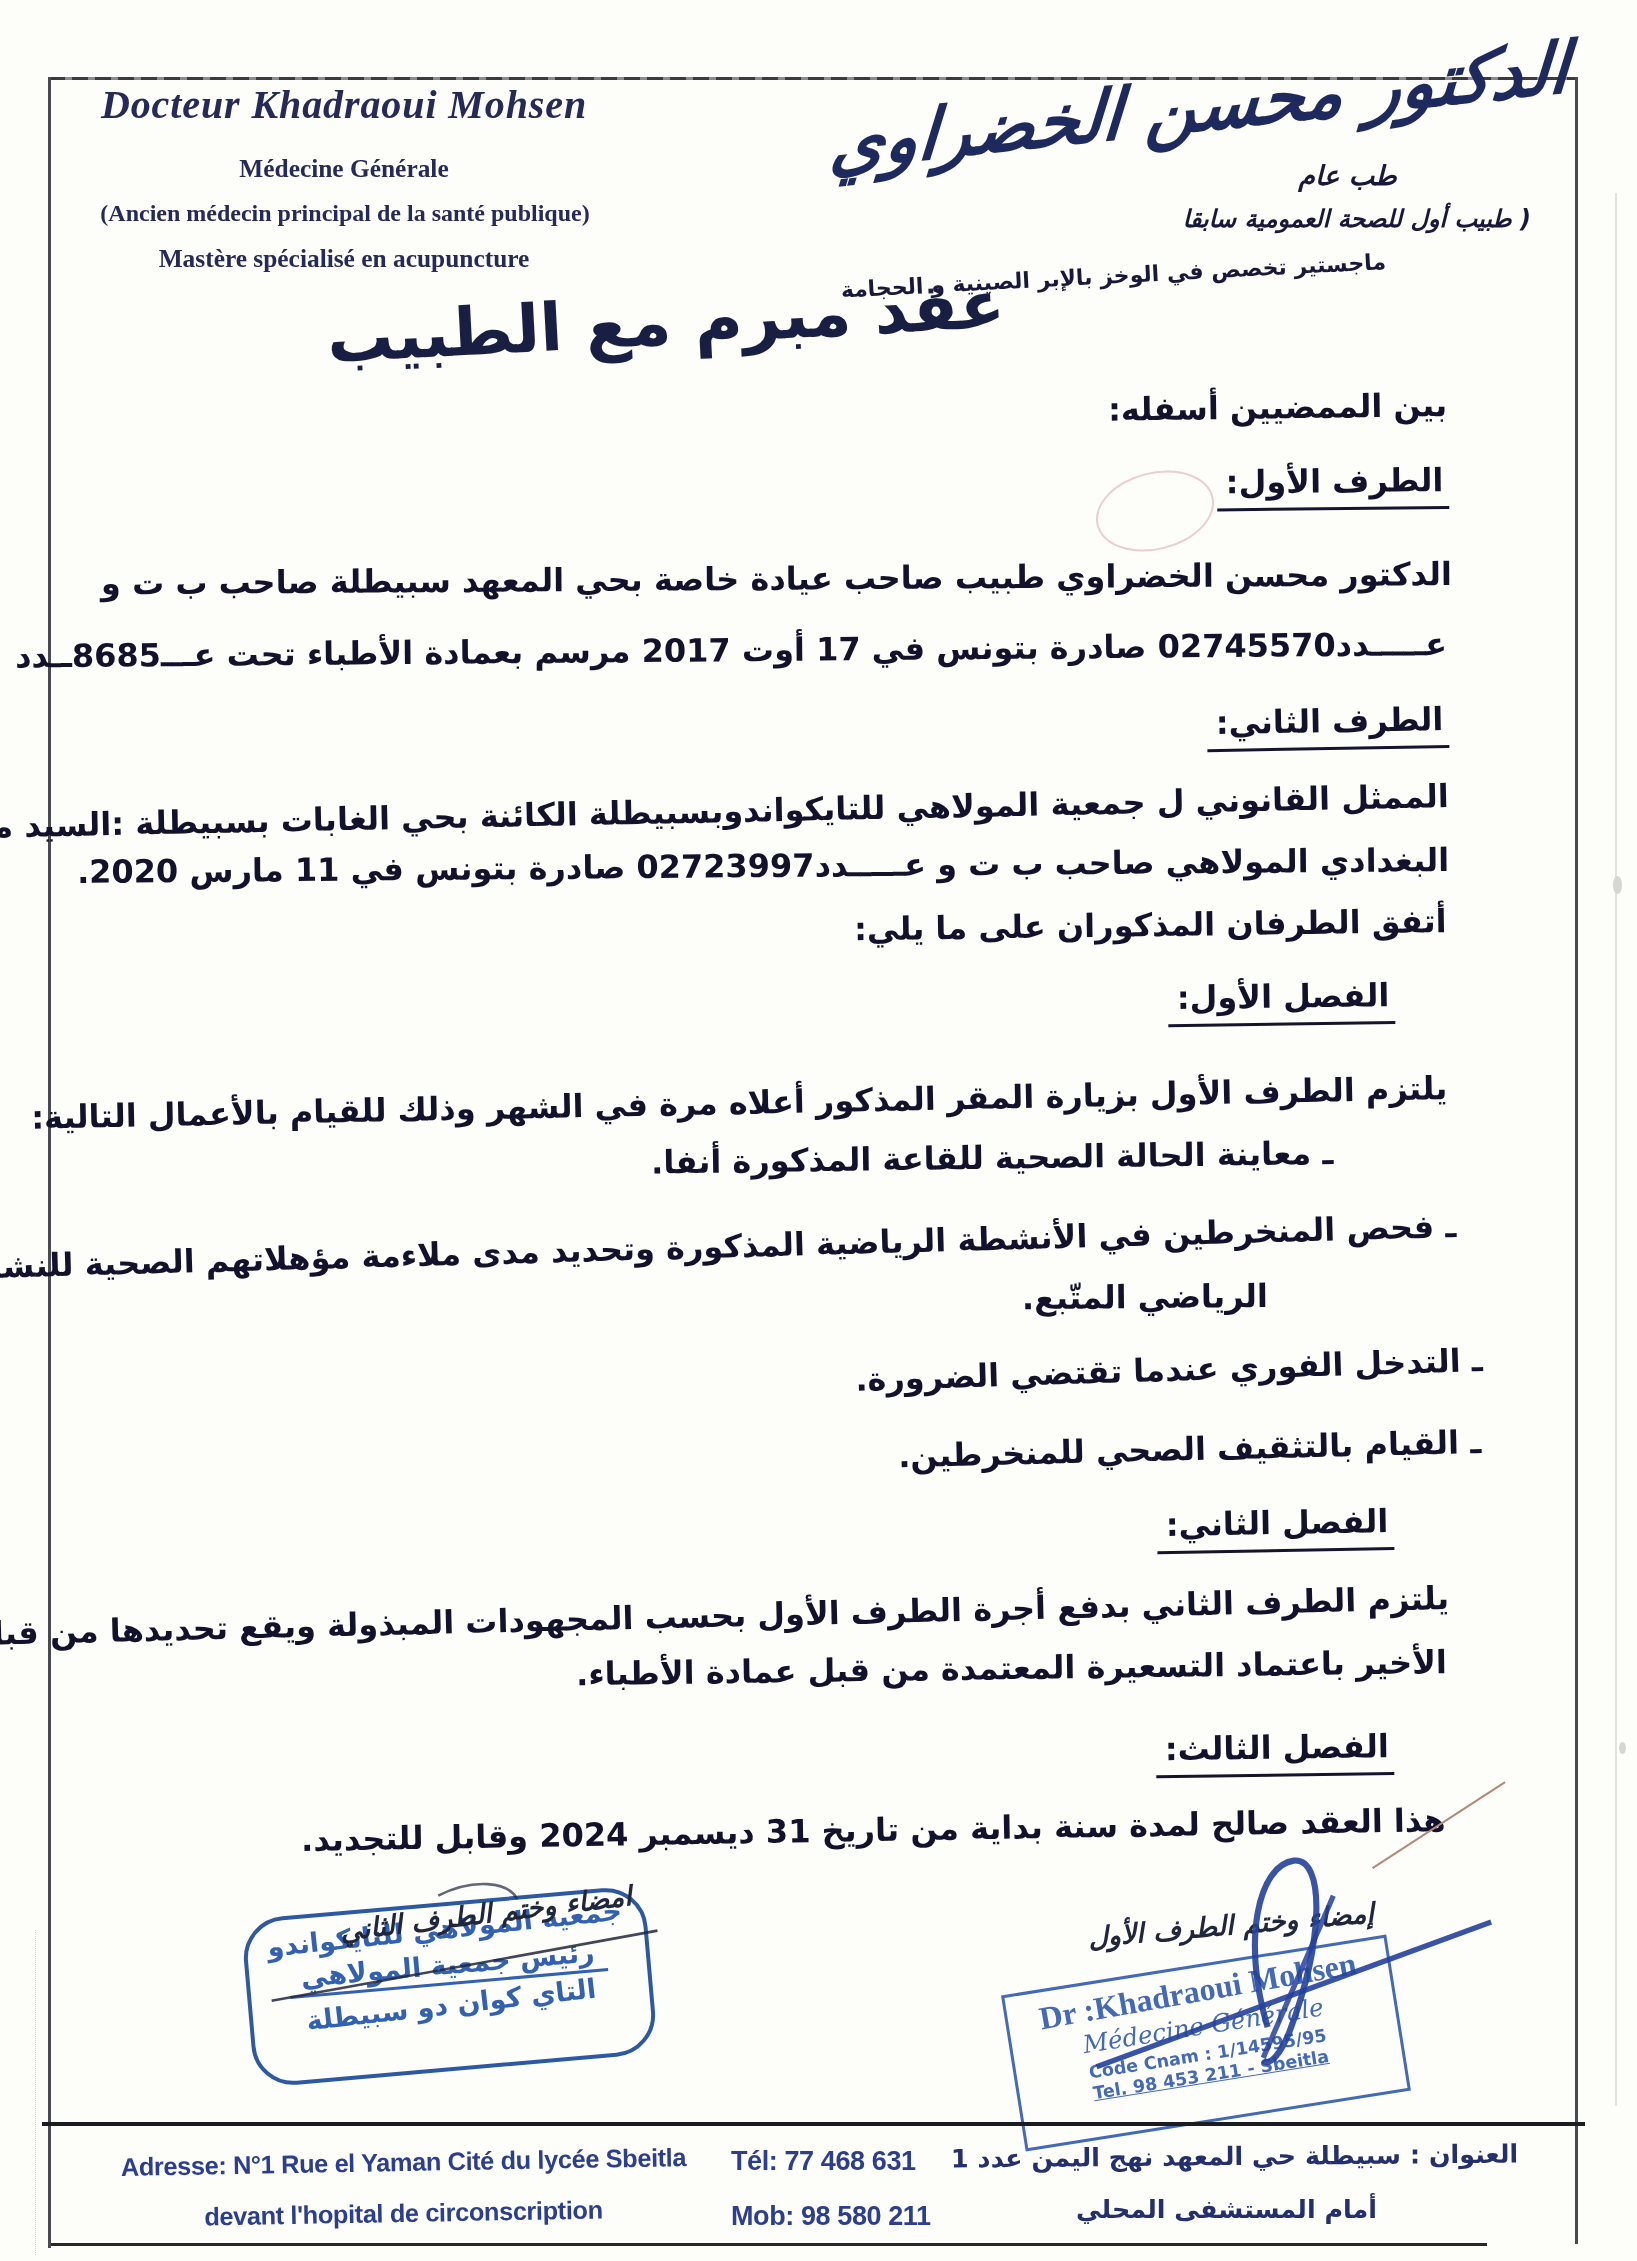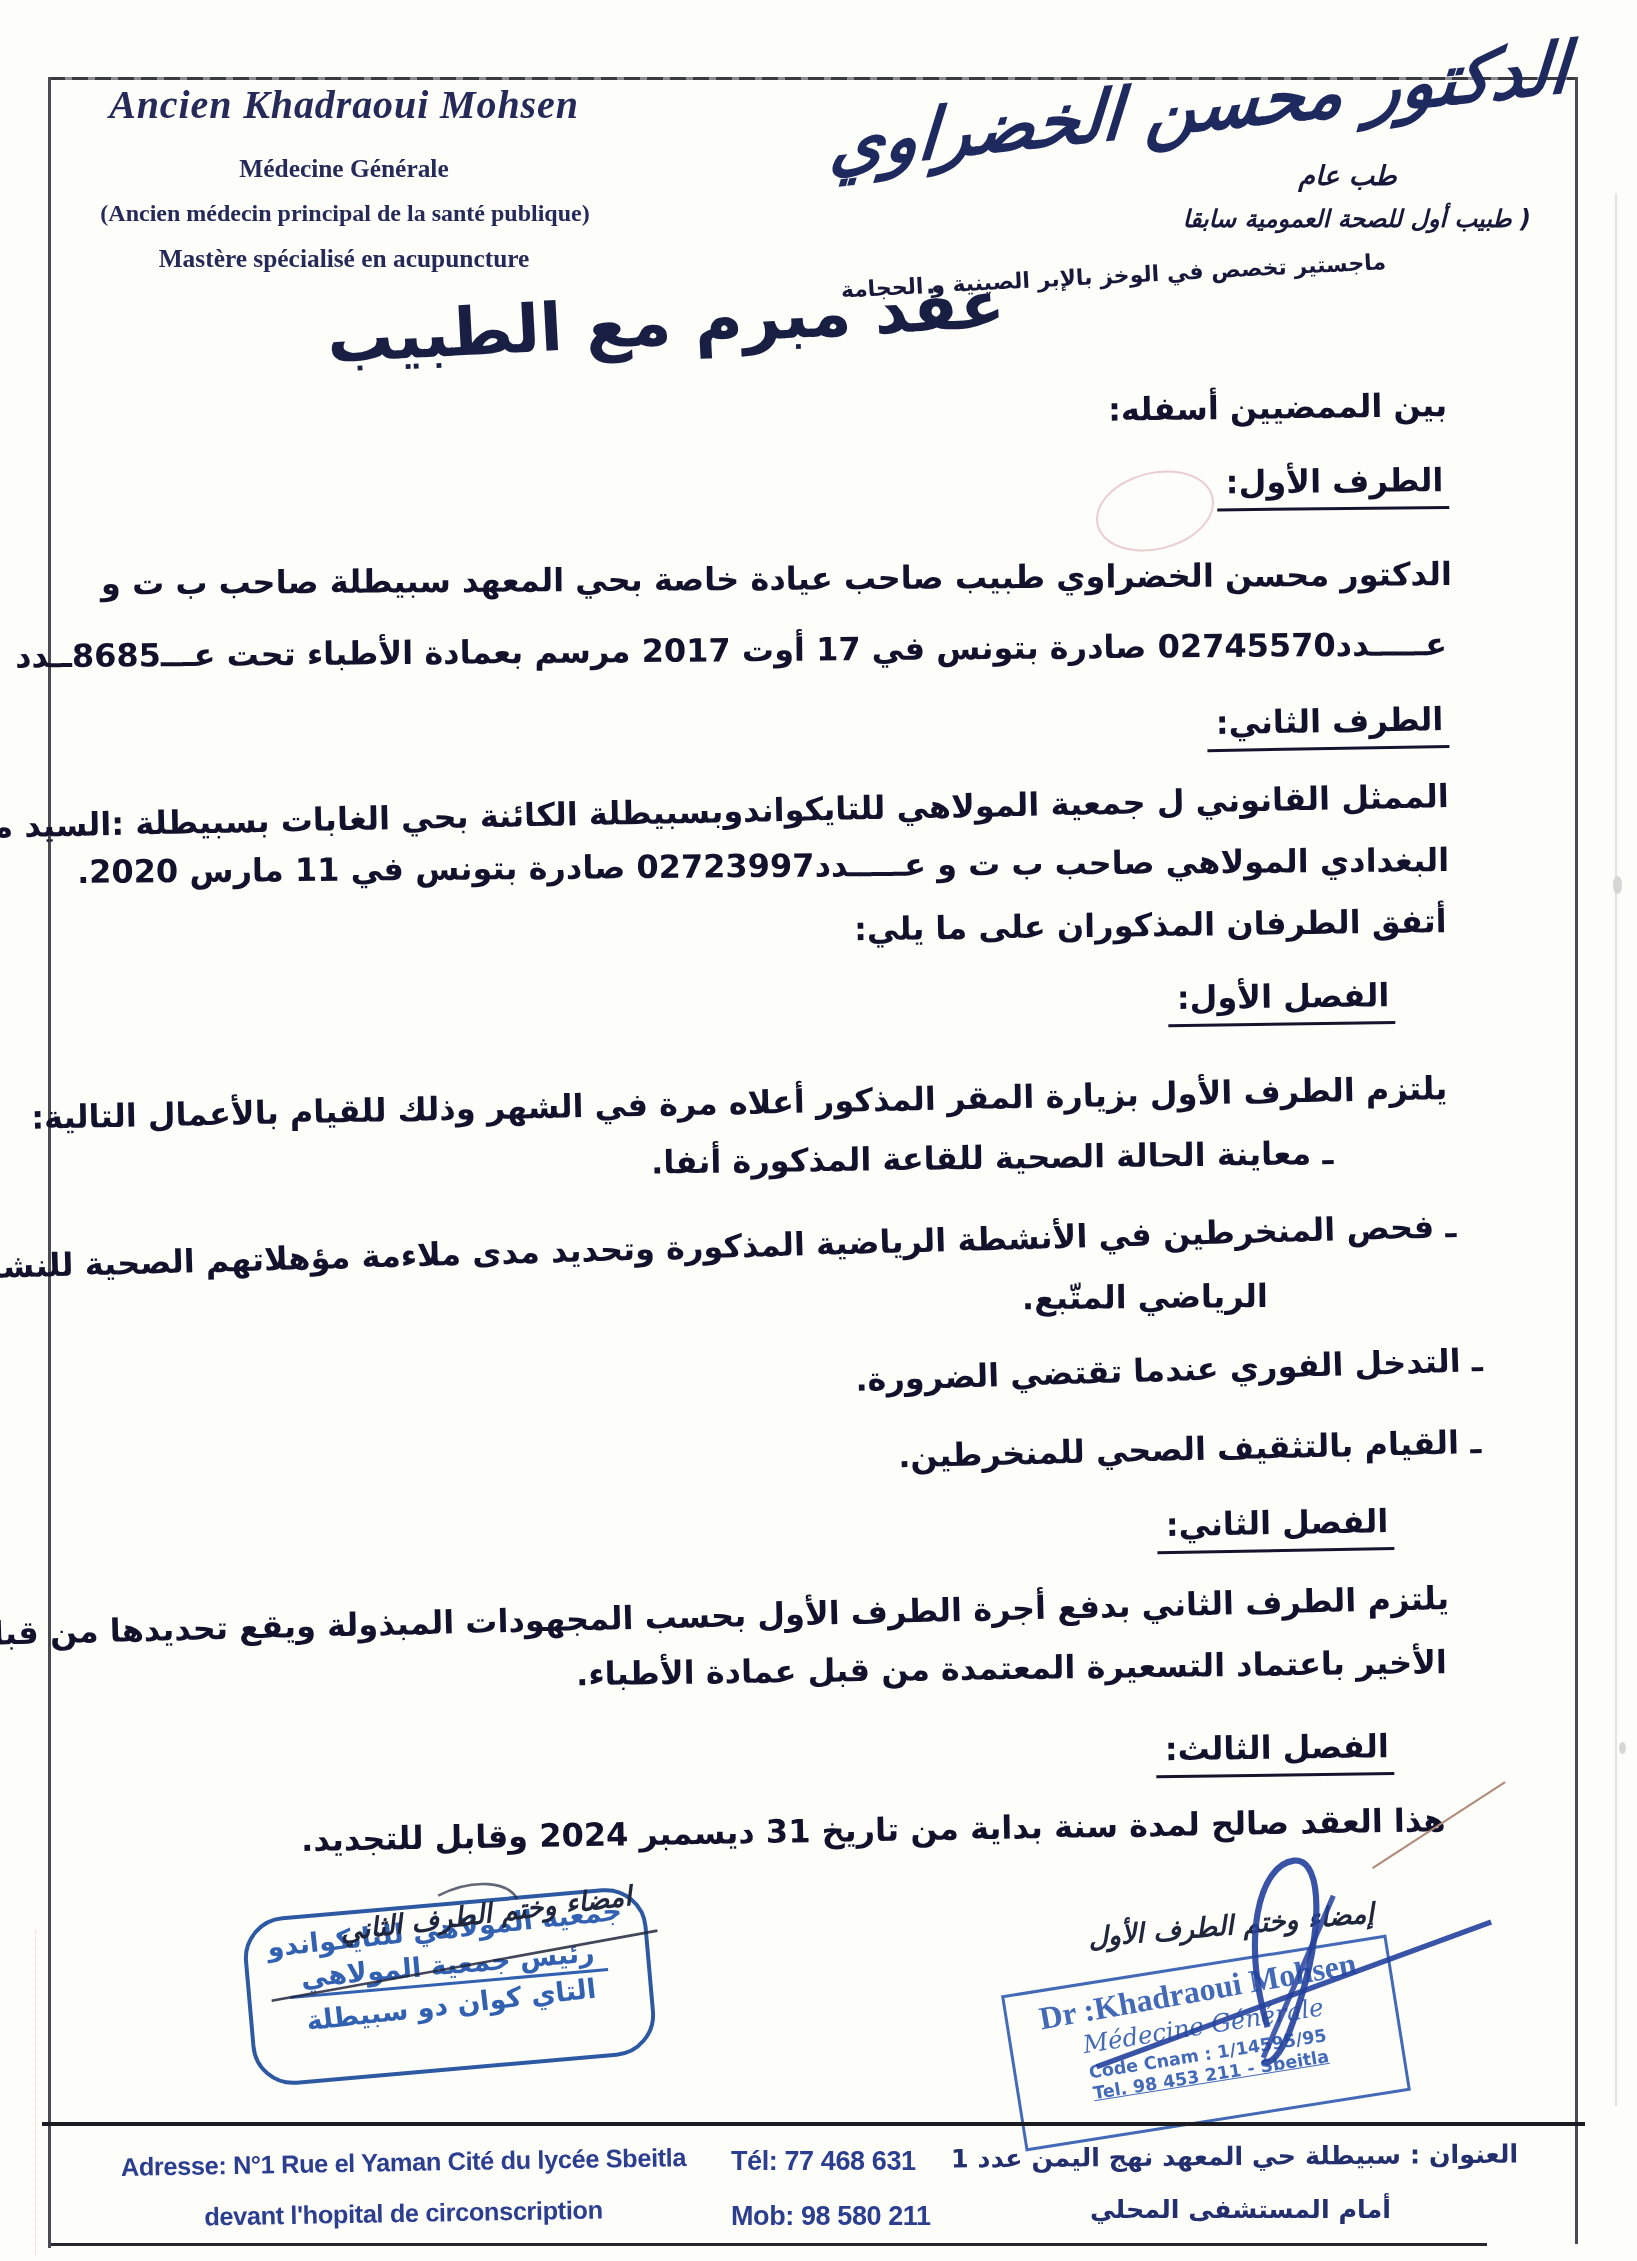--- a/index.html
+++ b/index.html
@@ -51,21 +51,21 @@
 <div class="page">
 
   <div class="hline-top abs" style="left:49px;top:77px;width:1529px;"></div>
   <div class="vline abs" style="left:48px;top:77px;height:2171px;"></div>
   <div class="vline abs" style="left:1575px;top:77px;height:2167px;"></div>
   <div class="abs" style="left:1615px;top:193px;width:1.8px;height:1913px;background:#e2e2de;"></div>
   <div class="abs" style="left:35px;top:1930px;width:0.9px;height:325px;border-left:1.8px dotted #e8c9cc;"></div>
   <div class="speck abs" style="left:1613px;top:876px;width:8.8px;height:17.5px;"></div>
   <div class="speck abs" style="left:1619px;top:1742px;width:7px;height:12.3px;"></div>
 
-  <div class="abs fr-head fr-name" style="left:70px;top:81px;width:548px;">Ancien Khadraoui Mohsen</div>
+  <div class="abs fr-head fr-name" style="left:70px;top:81px;width:548px;">Docteur Khadraoui Mohsen</div>
   <div class="abs fr-head fr-sub" style="left:70px;top:154px;width:548px;">Médecine Générale</div>
   <div class="abs fr-head fr-sub2" style="left:53px;top:200px;width:584px;">(Ancien médecin principal de la santé publique)</div>
   <div class="abs fr-head fr-sub" style="left:70px;top:244px;width:548px;">Mastère spécialisé en acupuncture</div>
 
   <div class="abs ar calli" style="right:66px;top:26px;">الدكتور محسن الخضراوي</div>
   <div class="abs ar ar-head-r" style="right:202px;top:160px;width:175px;text-align:center;font-style:italic;">طب عام</div>
   <div class="abs ar ar-head-r" style="right:106px;top:205px;font-size:24px;font-style:italic;">( طبيب أول للصحة العمومية سابقا</div>
   <div class="abs ar ar-head-r" style="right:251px;top:249px;font-size:22px;transform:rotate(-3deg);transform-origin:right center;">ماجستير تخصص في الوخز بالإبر الصينية و الحجامة</div>
 
   <div class="abs ar title" style="left:347px;top:283px;width:658px;">عقد مبرم مع الطبيب</div>
@@ -126,17 +126,17 @@
     <path d="M 250 255 L 330 70" stroke="#24419c" stroke-width="6" fill="none" opacity="0.85"></path>
   </svg>
   <div class="abs" style="left:1373px;top:1867px;width:158px;height:1.8px;background:#b08a7a;transform:rotate(-33deg);transform-origin:left bottom;"></div>
 
   <div class="sep-thick abs" style="left:42px;top:2122px;width:1543px;"></div>
   <div class="abs footer-fr" style="left:101px;top:2148px;width:605px;text-align:center;font-size:25.4px;transform:rotate(-1deg);">Adresse: N°1 Rue el Yaman Cité du lycée Sbeitla</div>
   <div class="abs footer-fr" style="left:101px;top:2199px;width:605px;text-align:center;font-size:25.4px;transform:rotate(-1deg);">devant l'hopital de circonscription</div>
   <div class="abs footer-fr" style="left:731px;top:2146px;font-size:27px;">Tél: 77 468 631</div>
   <div class="abs footer-fr" style="left:731px;top:2201px;font-size:27px;">Mob: 98 580 211</div>
   <div class="abs footer-ar" style="right:119px;top:2141px;font-size:25.4px;transform:rotate(-0.5deg);">العنوان : سبيطلة حي المعهد نهج اليمن عدد 1</div>
-  <div class="abs footer-ar" style="right:246px;top:2194px;font-size:25.4px;">أمام المستشفى المحلي</div>
+  <div class="abs footer-ar" style="right:260px;top:2194px;font-size:25.4px;">أمام المستشفى المحلي</div>
   <div class="sep-thin abs" style="left:51px;top:2243px;width:1436px;"></div>
 
 </div>
 
 
 </body></html>

